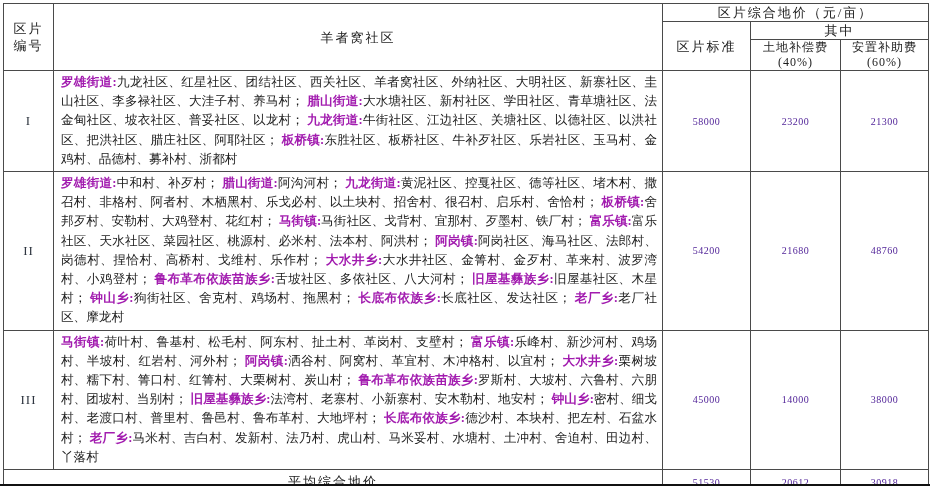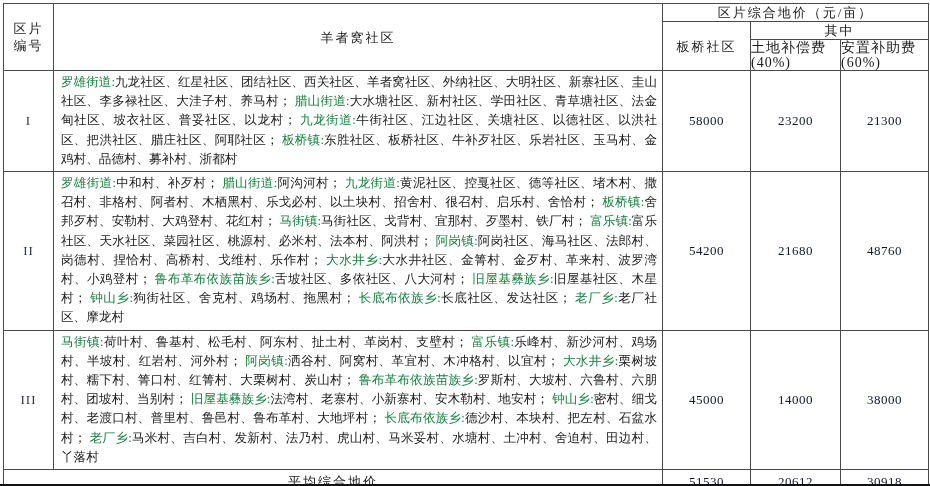--- a/index.html
+++ b/index.html
@@ -2,25 +2,25 @@
 <html><head>
 <meta charset="utf-8">
 <style>
   html,body{margin:0;padding:0;background:#ffffff;width:930px;height:486px;overflow:hidden;}
   body{font-family:"Liberation Serif","DejaVu Serif",serif;color:#1c1c1c;}
   .page{position:relative;width:930px;height:486px;background:#fdfdfd;}
   table{border-collapse:collapse;table-layout:fixed;margin:3px 0 0 3px;width:925px;background:#ffffff;}
   td{border:1px solid #4a4a4a;padding:0;vertical-align:middle;}
   table{border:1px solid #8a8a8a;}
   .hcell{text-align:center;font-size:13px;letter-spacing:2px;line-height:17px;margin-top:24px;}
-  .hsub{font-size:14px;letter-spacing:1px;line-height:15px;}
+  .hsub{text-align:center;font-size:12px;letter-spacing:1px;line-height:15px;}
   .zone{text-align:center;font-size:13px;letter-spacing:1px;color:#2f3640;}
   .desc{font-size:12.6px;line-height:19.2px;text-align:justify;text-align-last:left;padding:2px 5px 2px 7px;color:#1c1c1c;}
-  .desc b{font-weight:normal;color:#15803d;}
-  .num{text-align:center;font-size:13px;color:#0f172a;letter-spacing:0.5px;}
+  .desc b{font-weight:bold;color:#a21caf;}
+  .num{text-align:center;font-size:10px;color:#4c1d95;letter-spacing:0.5px;}
   .footlab{text-align:center;font-size:13px;letter-spacing:2px;}
   .r-head1{height:18px;}
   .r-head2{height:17px;}
   .r-head3{height:28px;}
   .r1{height:96px;}
   .r2{height:154px;}
   .r3{height:134px;}
   .rf{height:25px;}
   .botbar{position:absolute;left:0;top:481px;width:930px;height:2px;background:#111111;}
 </style>
@@ -39,21 +39,21 @@
     <tbody>
       <tr class="r-head1">
         <td rowspan="3" class="hcell">
           <div>区片</div>
           <div>编号</div>
         </td>
         <td rowspan="3" class="hcell">羊者窝社区</td>
         <td colspan="3" class="hcell">区片综合地价（元/亩）</td>
       </tr>
       <tr class="r-head2">
-        <td rowspan="2" class="hcell">板桥社区</td>
+        <td rowspan="2" class="hcell">区片标准</td>
         <td colspan="2" class="hcell">其中</td>
       </tr>
       <tr class="r-head3">
         <td class="hsub">
           <div>土地补偿费</div>
           <div>(40%)</div>
         </td>
         <td class="hsub">
           <div>安置补助费</div>
           <div>(60%)</div>

